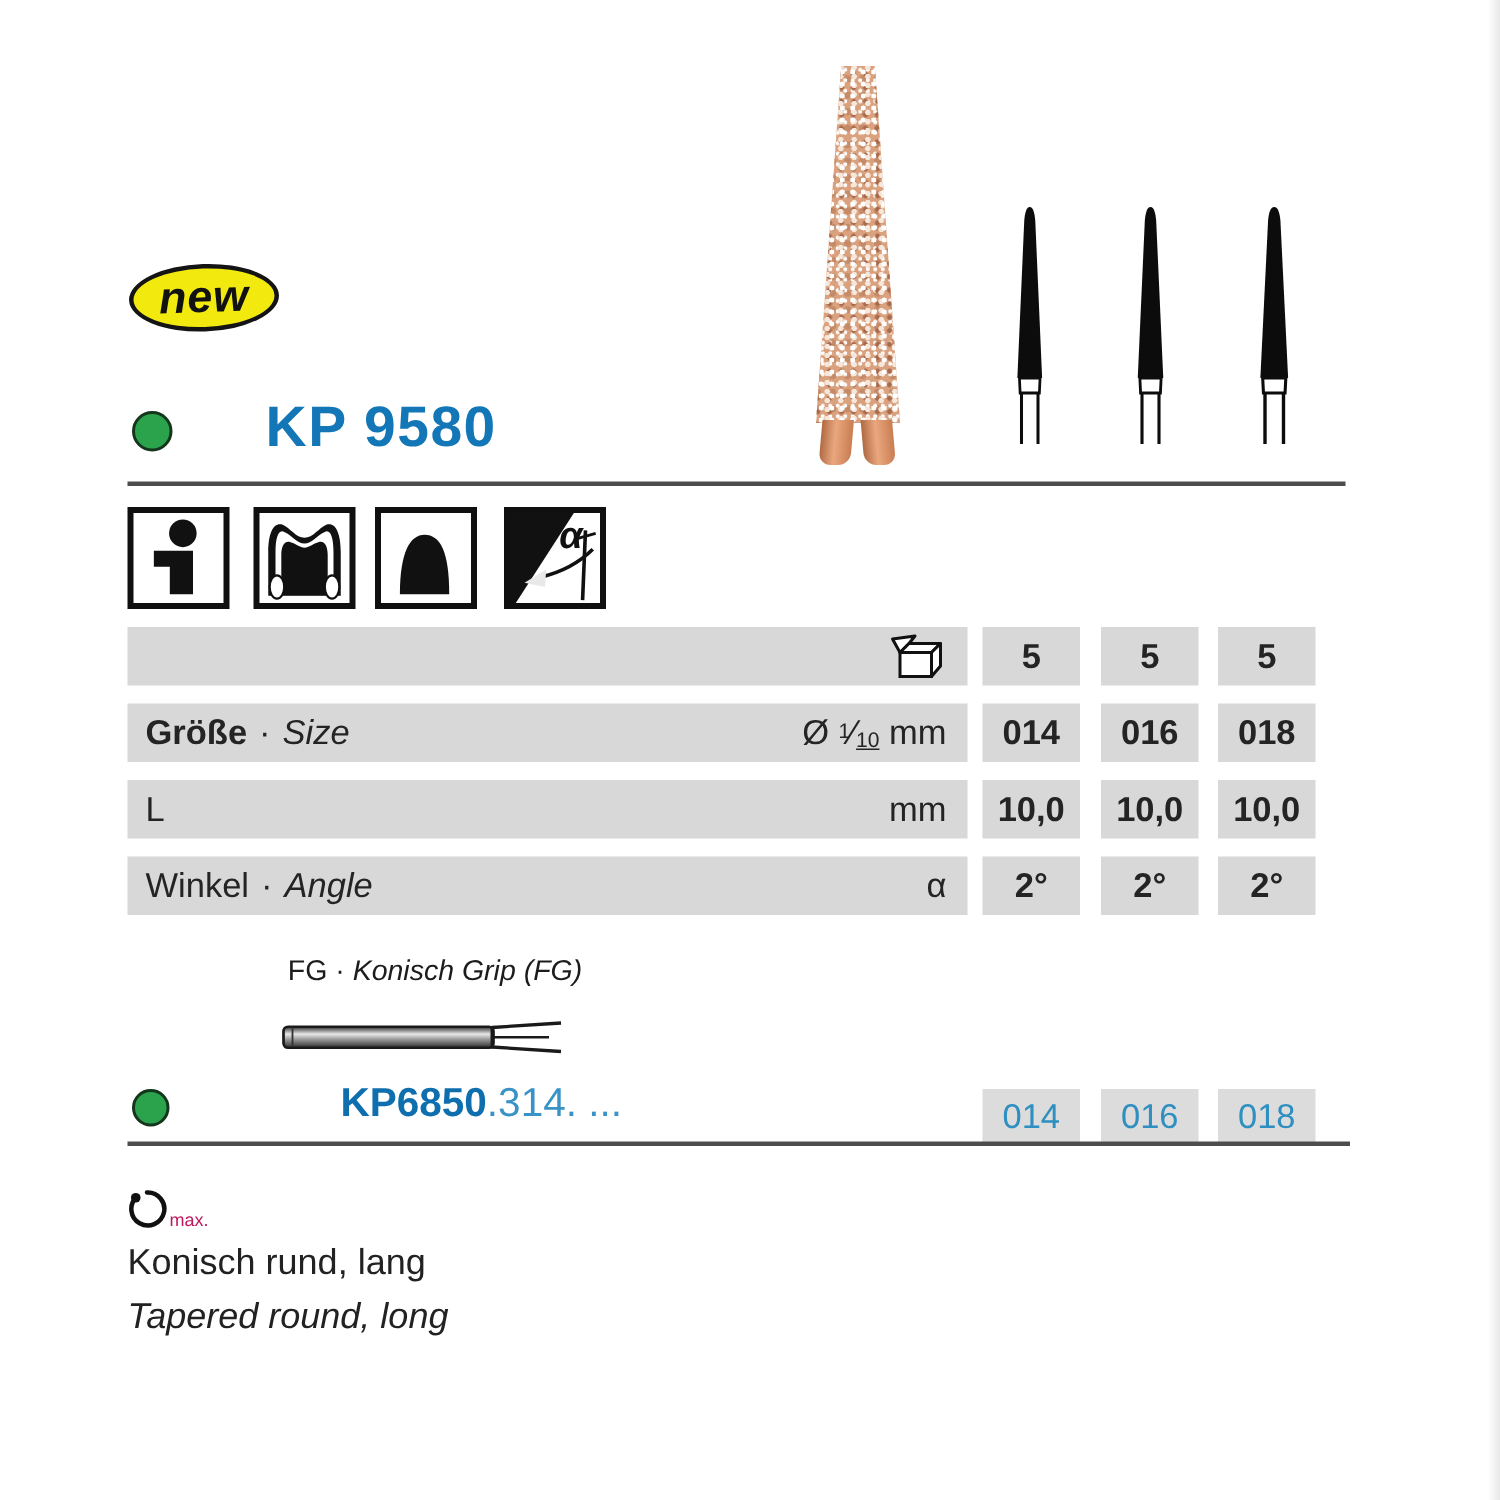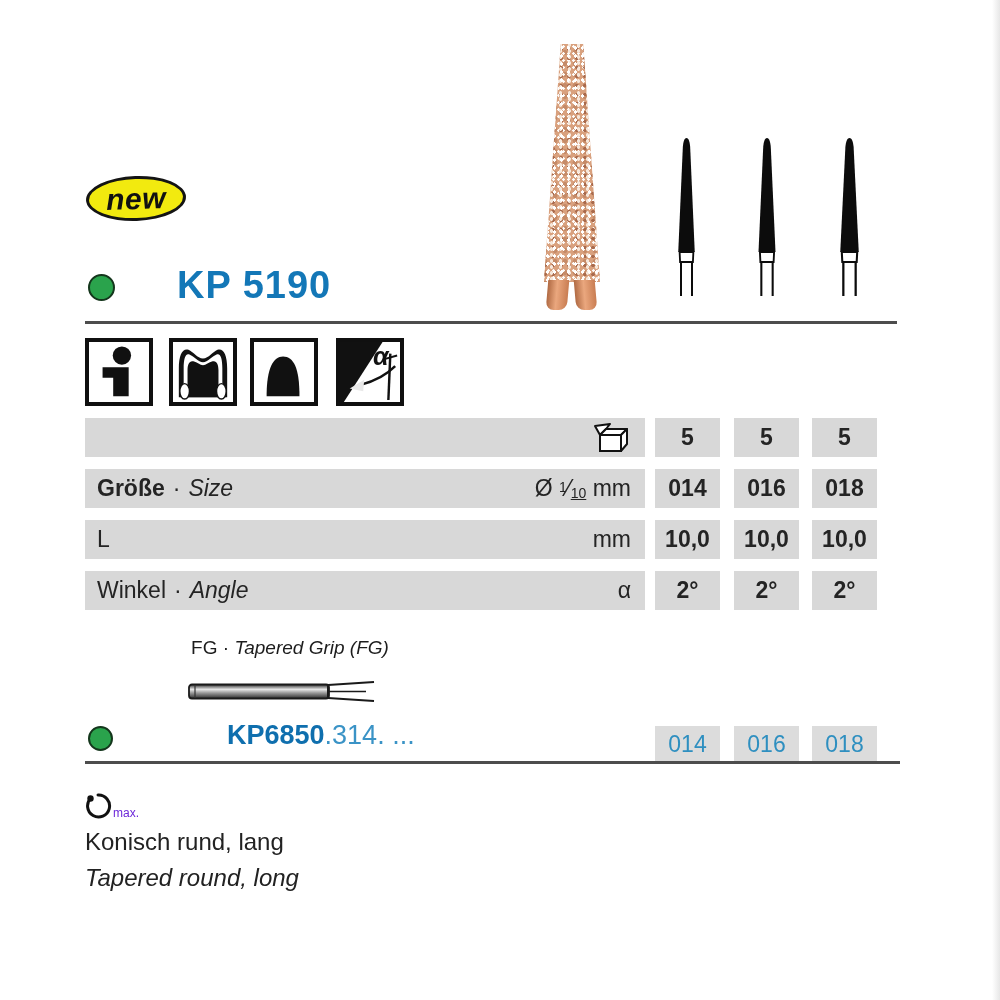--- a/index.html
+++ b/index.html
@@ -40,21 +40,21 @@
 
   
   .order-code { left:227px; top:720px; font-size:27px; color:#3a93c6; }
   .order-code b { color:#0f6fae; font-weight:bold;text-align:right; }
   .chip { top:726px; width:65px; height:36px; background:#dcdcdc; display:flex; align-items:center;
     justify-content:center; font-size:23px; color:#2e8fc0; }
 
   
   .speed-line { left:138px; top:789px; font-size:24px; color:#222; }
   .speed-line sup { font-size:14px; position:relative; top:-1px; margin-right:2px; }
-  .max-lbl { left:113px; top:806px; font-size:12px; color:#6d28d9; }
+  .max-lbl { left:113px; top:806px; font-size:12px; color:#be185d; }
   .desc-de { left:85px; top:828px; font-size:24px; color:#222; }
   .desc-en { left:85px; top:864px; font-size:24px; font-style:italic; color:#222; }
 
   
   .bur-photo { left:544px; top:44px; width:56px; height:268px; }
   .bur-cone { position:absolute; left:0; top:0; width:56px; height:238px;
     clip-path:polygon(30% 0%, 70% 0%, 100% 100%, 0% 100%);
     background-color:#d9a17e;
     background-image:
       radial-gradient(circle, #ffffff 30%, rgba(255,255,255,0) 34%),
@@ -75,21 +75,21 @@
 </head>
 <body>
 
 <div class="page">
 
   <div class="abs new-badge">
     <span>new</span>
   </div>
 
   <div class="abs green-dot" style="left:88px; top:274px;"></div>
-  <div class="abs page-title">KP 5190</div>
+  <div class="abs page-title">KP 9580</div>
   <div class="abs rule" style="left:85px; top:321px; width:812px;"></div>
 
   <div class="abs bur-photo">
     <div class="bur-cone"></div>
     <div class="bur-prong l"></div>
     <div class="bur-prong r"></div>
   </div>
 
   <svg class="abs" style="left:670px; top:134px;" width="33" height="168" viewBox="0 0 36 168" preserveAspectRatio="none">
     <path d="M18,4 C20.5,4 21.5,8 22,13 L27,118 L9,118 L14,13 C14.5,8 15.5,4 18,4 Z" fill="#0c0c0c"></path>
@@ -179,21 +179,21 @@
     </span>
     <span>α</span>
   </div>
   <div class="abs cell val" style="left:655px; top:571px;">2°</div>
   <div class="abs cell val" style="left:734px; top:571px;">2°</div>
   <div class="abs cell val" style="left:812px; top:571px;">2°</div>
 
   <div class="abs fg-line">
     <span>FG</span>
     <span>·</span>
-    <span class="it">Tapered Grip (FG)</span>
+    <span class="it">Konisch Grip (FG)</span>
   </div>
 
   <svg class="abs" style="left:182px; top:680px;" width="200" height="24" viewBox="0 0 200 24">
     <defs>
       <linearGradient id="rodgrad" x1="0" y1="0" x2="0" y2="1">
         <stop offset="0" stop-color="#2f2f2f"></stop>
         <stop offset="0.35" stop-color="#e8e8e8"></stop>
         <stop offset="0.6" stop-color="#9a9a9a"></stop>
         <stop offset="1" stop-color="#2c2c2c"></stop>
       </linearGradient>

